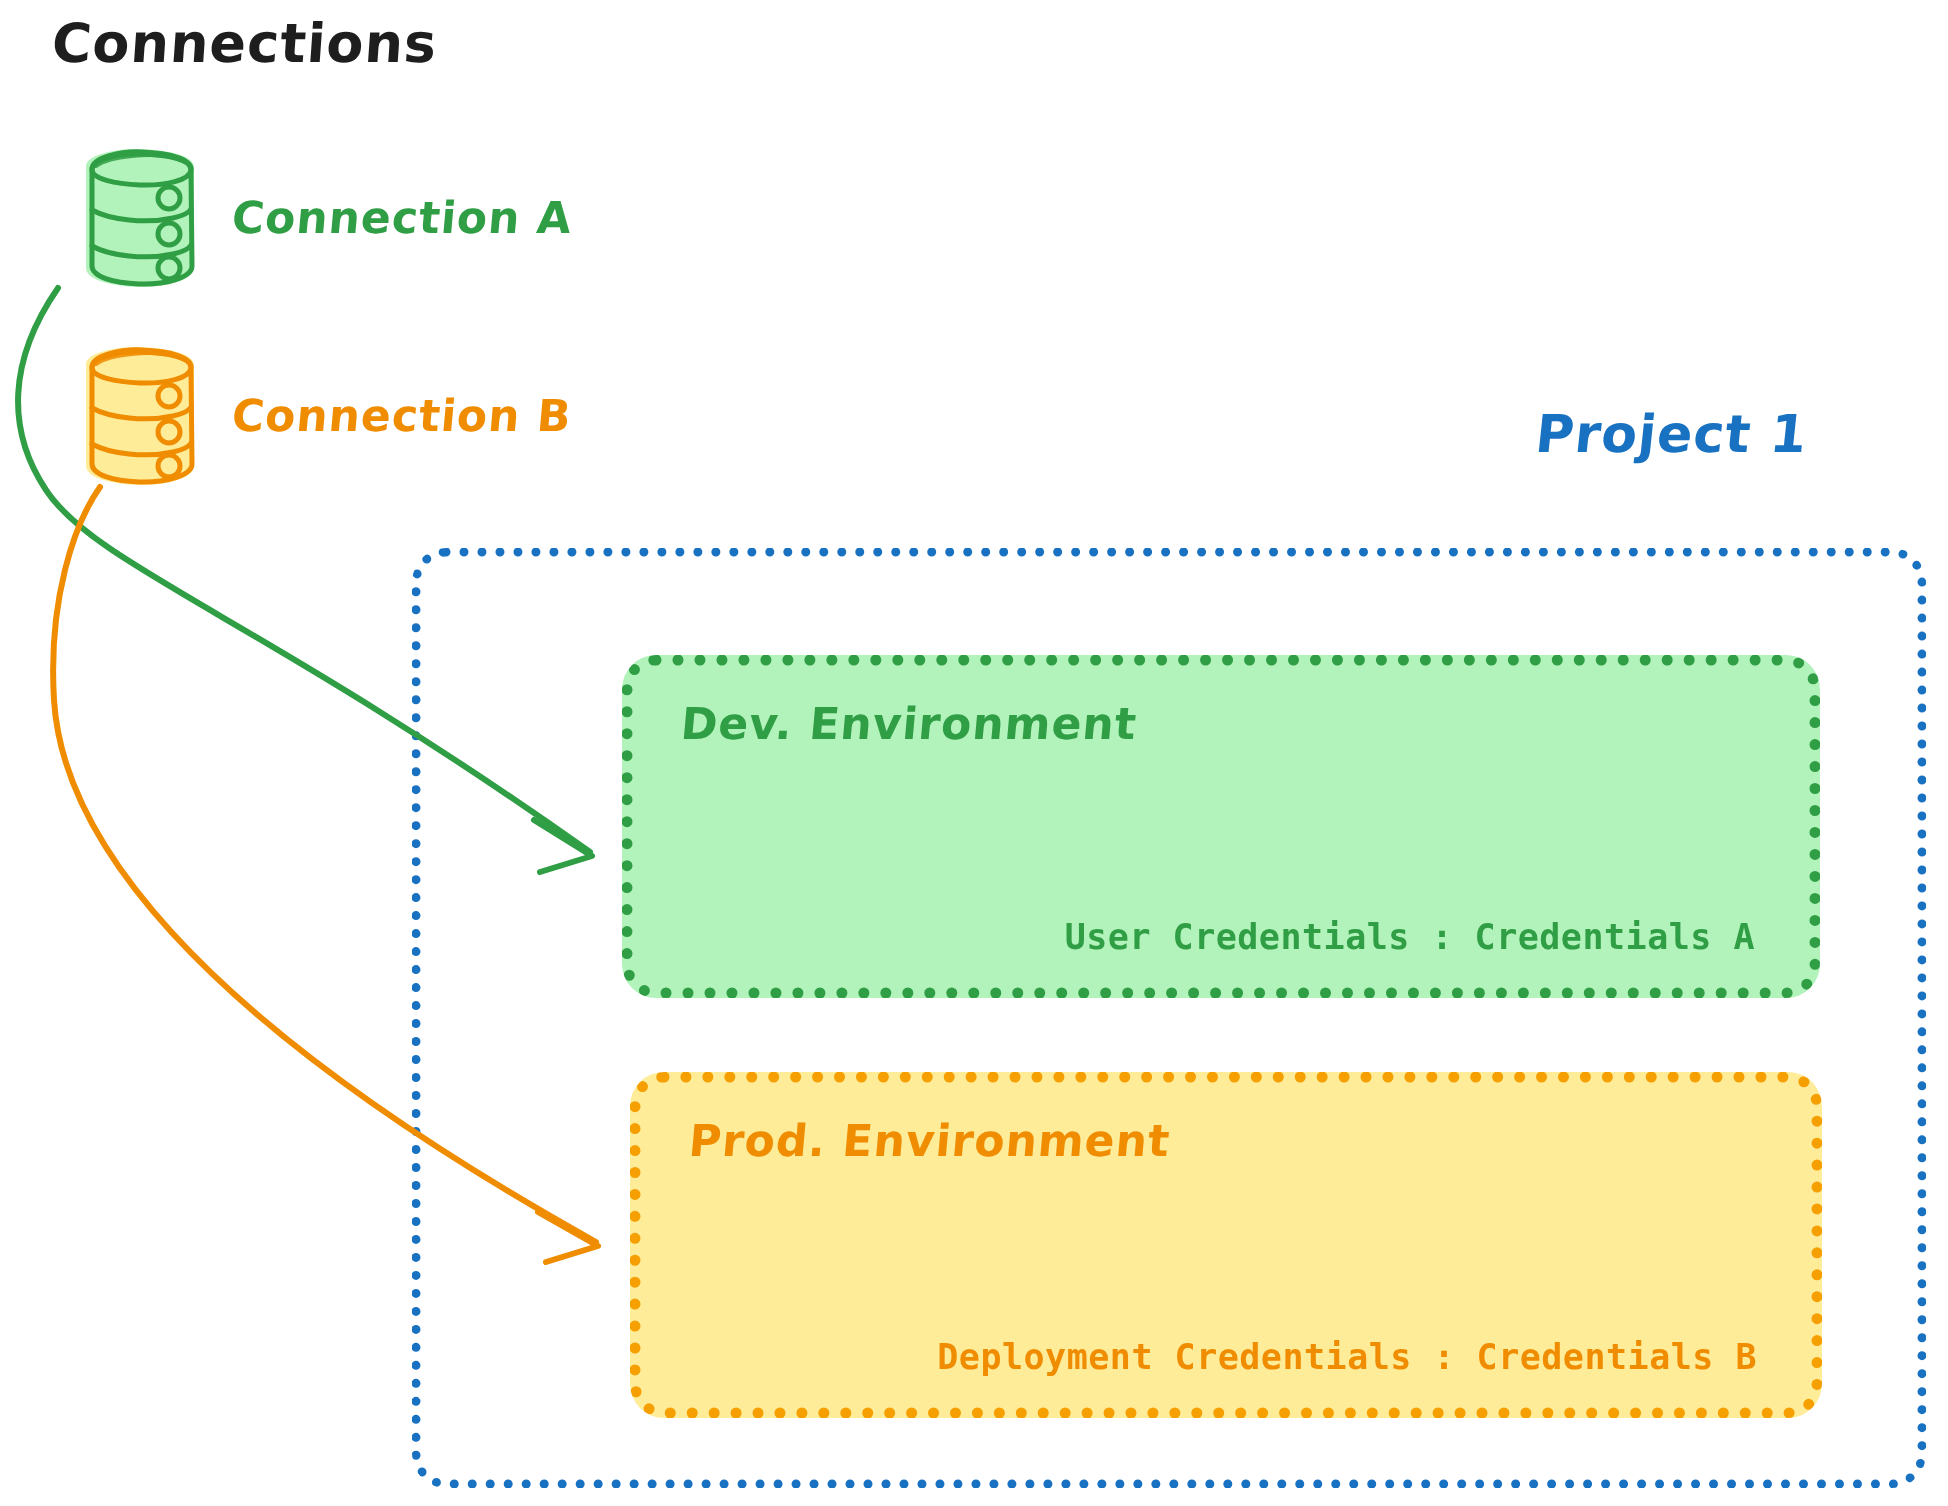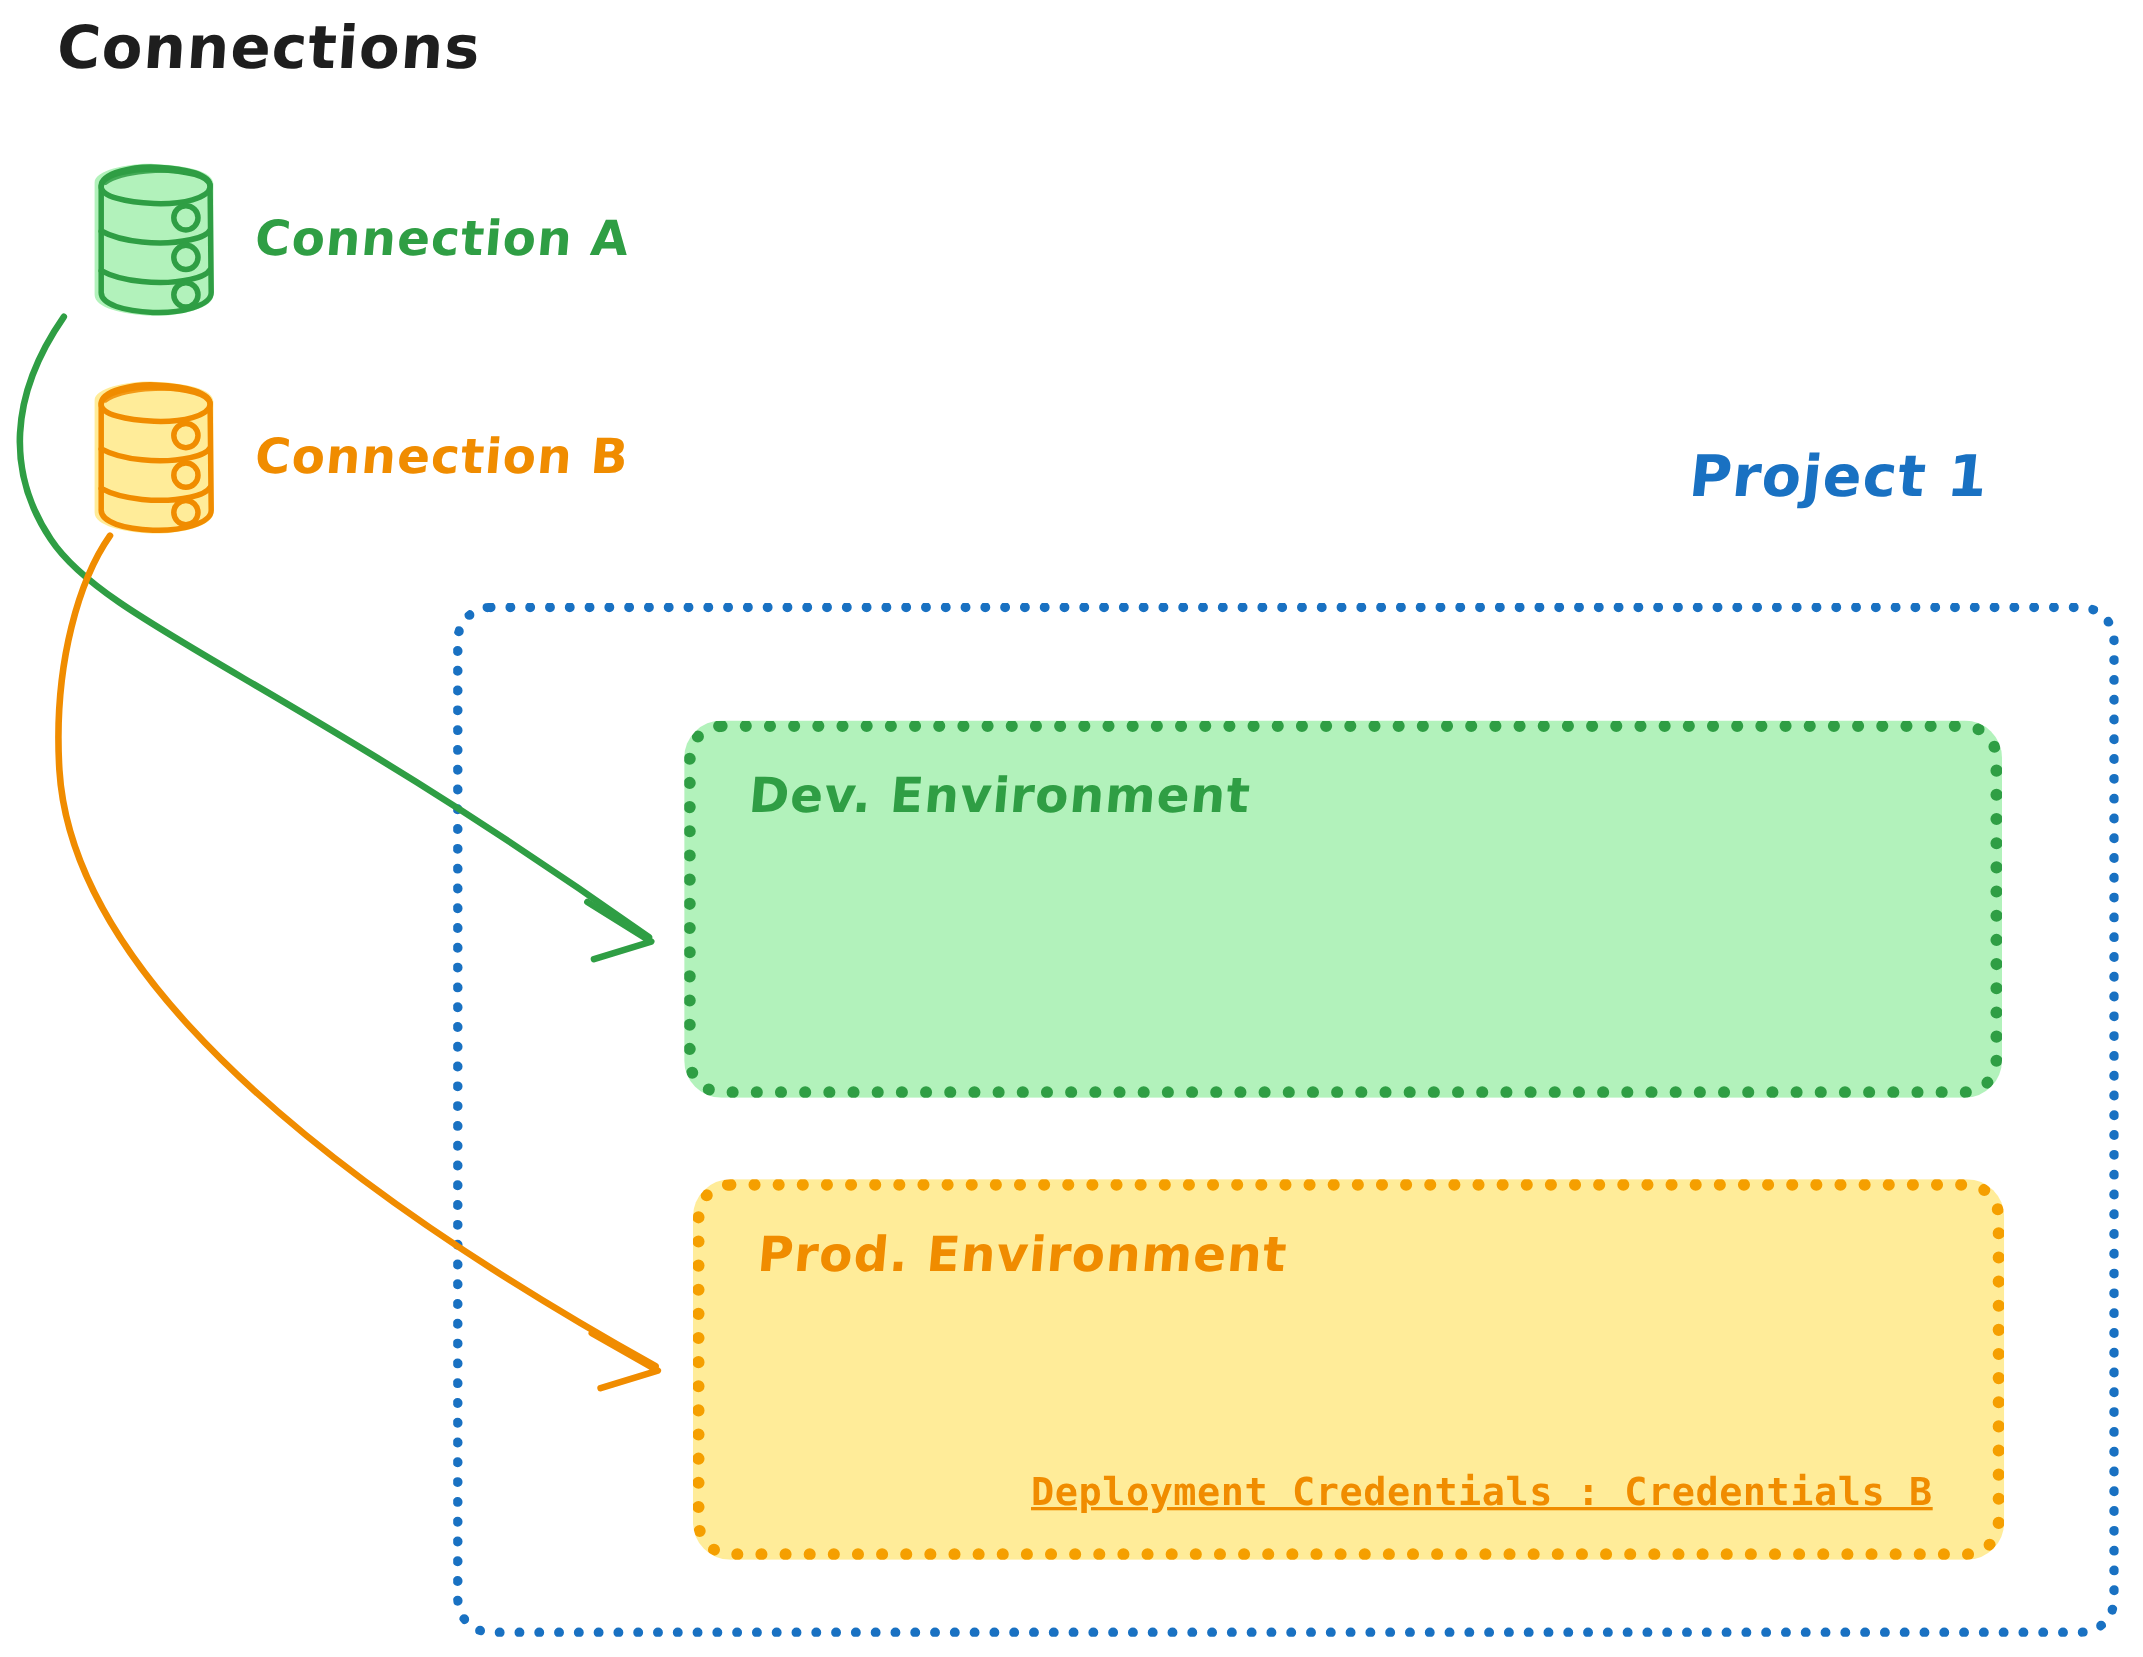--- a/index.html
+++ b/index.html
@@ -120,21 +120,21 @@
   #prod-env-title { color: #f08c00; }
 
   .env-cred {
     position: absolute;
     right: 54px;
     bottom: 30px;
     font-size: 35px;
     letter-spacing: 0.5px;
   }
   #dev-env-cred  { color: #2f9e44; }
-  #prod-env-cred { color: #f08c00; text-decoration: underline; }
+  #prod-env-cred { color: #f08c00; }
 
   
   #arrow-layer {
     position: absolute;
     left: 0;
     top: 0;
     width: 1948px;
     height: 1506px;
     pointer-events: none;
   }
@@ -192,20 +192,21 @@
     </span>
     <span class="hand conn-label orange">Connection B</span>
   </div>
 
   <div id="project-title" class="hand">Project 1</div>
 
   <div id="project-box"></div>
 
   <div id="dev-env-box" class="env-box">
     <div id="dev-env-title" class="hand env-title">Dev. Environment</div>
+    <div id="dev-env-cred" class="mono env-cred">User Credentials : Credentials A</div>
   </div>
 
   <div id="prod-env-box" class="env-box">
     <div id="prod-env-title" class="hand env-title">Prod. Environment</div>
     <div id="prod-env-cred" class="mono env-cred">Deployment Credentials : Credentials B</div>
   </div>
 
   <svg id="arrow-layer" viewBox="0 0 1948 1506">
 
     <g>

